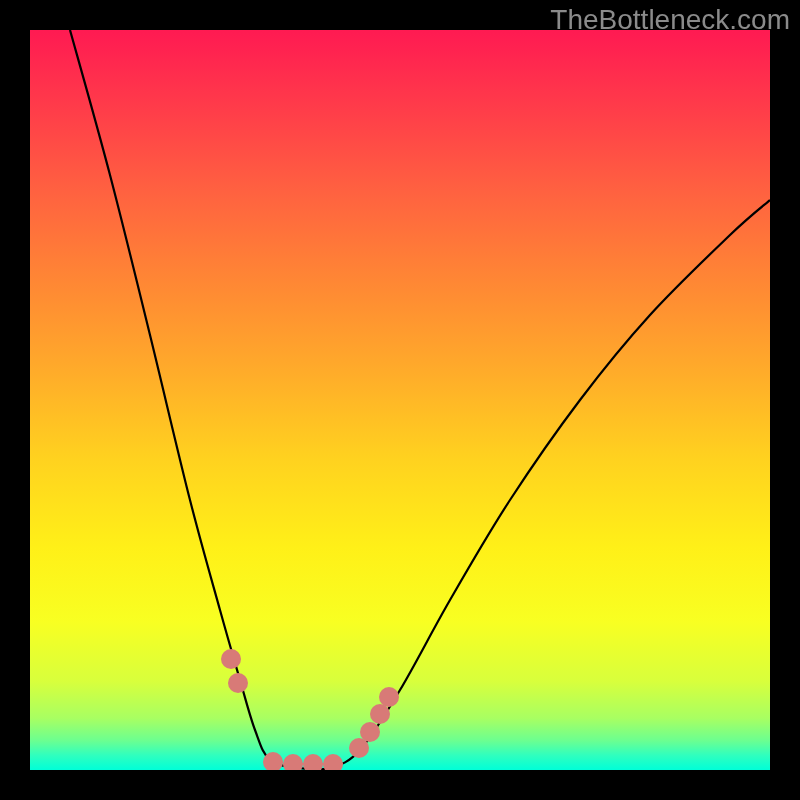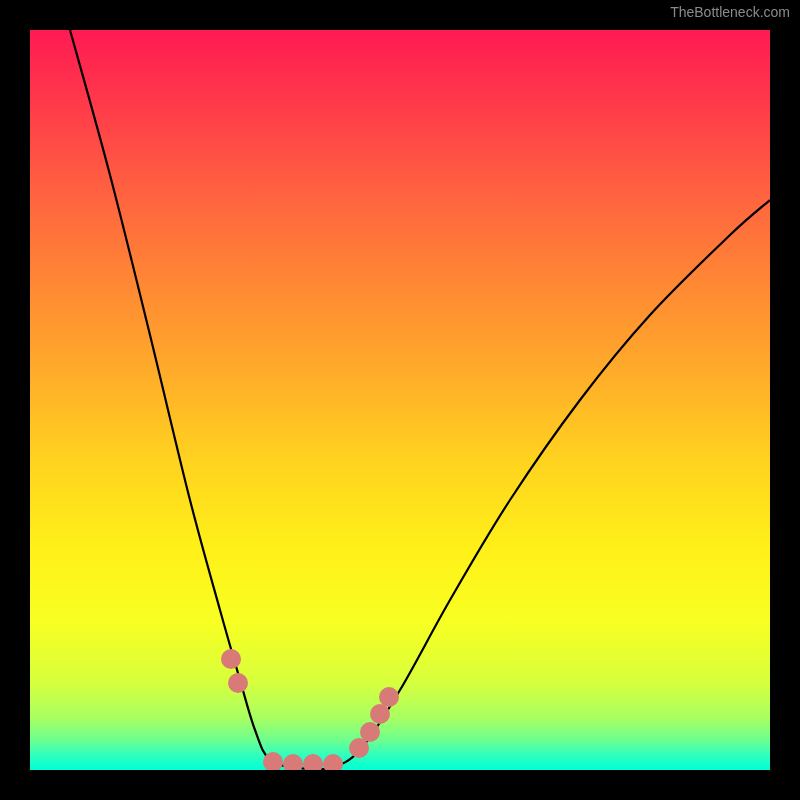--- a/index.html
+++ b/index.html
@@ -45,21 +45,21 @@
     left: 0;
     top: 0;
     width: 740px;
     height: 740px;
   }
   .watermark {
     position: absolute;
     top: 4px;
     right: 10px;
     color: #8b8b8b;
-    font-size: 14px;
+    font-size: 28px;
     letter-spacing: 0px;
     font-weight: 400;
   }
 </style>
 </head>
 <body>
 
 <div class="frame">
 
   <div class="watermark">TheBottleneck.com</div>

